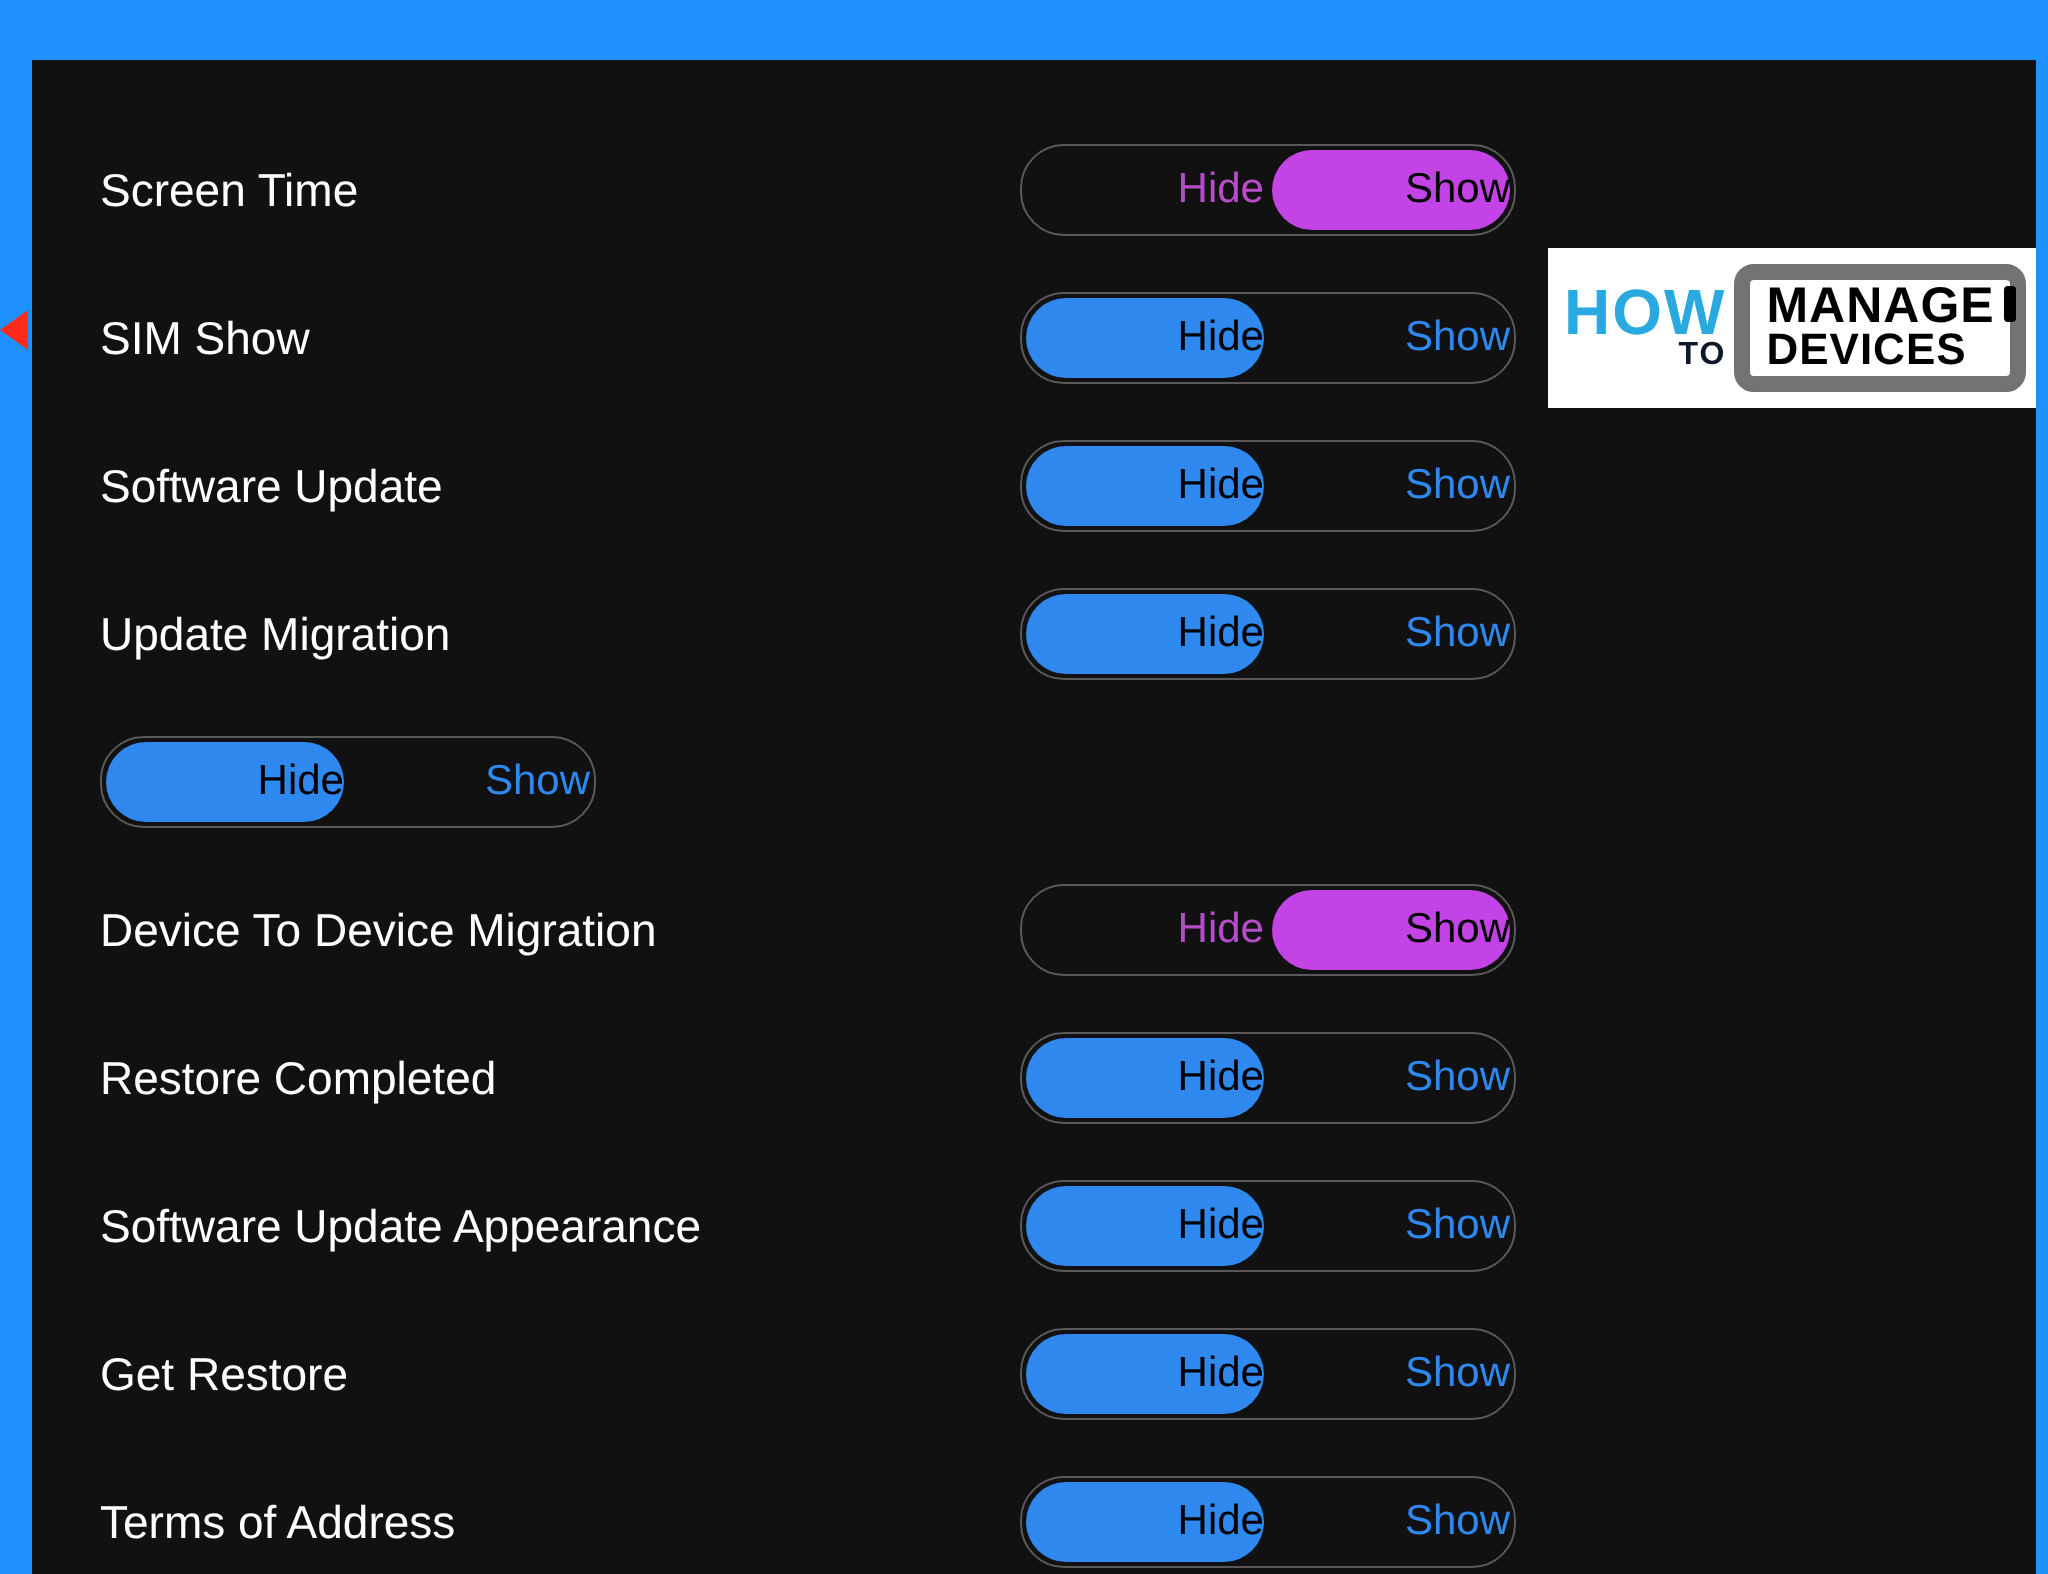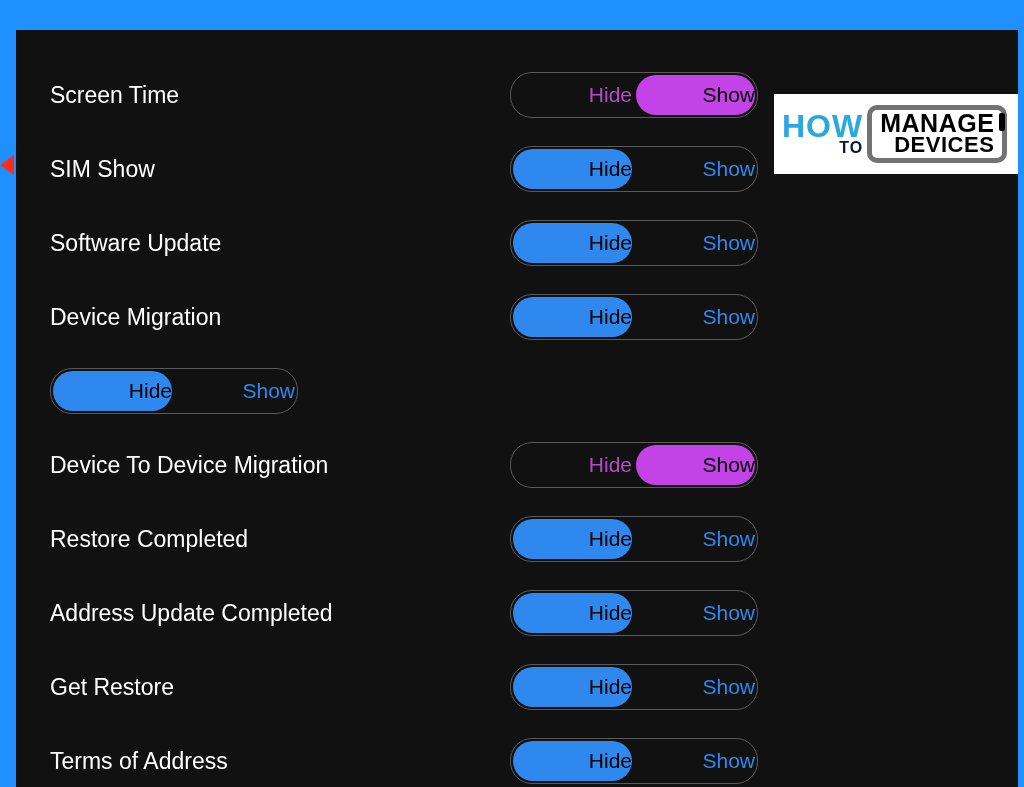--- a/index.html
+++ b/index.html
@@ -73,51 +73,50 @@
     height: 0;
     border-top: 10px solid transparent;
     border-bottom: 10px solid transparent;
     border-right: 14px solid #ff2a1a;
   }
 
   
   .logo {
     position: absolute;
     right: 6px;
-    top: 94px;
+    top: 124px;
     width: 244px;
     height: 80px;
     background: #ffffff;
     display: flex;
     align-items: center;
     padding: 0 8px;
     box-sizing: border-box;
     font-weight: 700;
   }
   .logo-left {
     display: flex;
     flex-direction: column;
     align-items: flex-end;
     margin-right: 4px;
     line-height: 0.9;
     font-family: Arial, sans-serif;
   }
   .logo-how { color: #2aa9e0; font-size: 32px; letter-spacing: 1px; }
   .logo-to  { color: #0f172a; font-size: 16px; letter-spacing: 1px; }
   .logo-right {
-    border: 5px solid #737373;
+    border: 8px solid #737373;
     border-radius: 10px;
     padding: 2px 8px;
     position: relative;
     display: flex;
     flex-direction: column;
     line-height: 0.95;
     color: #000;
     font-family: Arial, sans-serif;
-    text-align: right;
   }
   .logo-manage { font-size: 25px; letter-spacing: 0.5px; }
   .logo-devices { font-size: 22px; letter-spacing: 0.5px; }
   .logo-notch {
     position: absolute;
     right: -3px;
     top: 3px;
     width: 6px;
     height: 18px;
     background: #000;
@@ -150,21 +149,21 @@
 
     <div class="row">
       <div class="label">Software Update</div>
       <div class="toggle state-hide">
         <div class="opt opt-hide">Hide</div>
         <div class="opt opt-show">Show</div>
       </div>
     </div>
 
     <div class="row">
-      <div class="label">Device Migration</div>
+      <div class="label">Update Migration</div>
       <div class="toggle state-hide">
         <div class="opt opt-hide">Hide</div>
         <div class="opt opt-show">Show</div>
       </div>
     </div>
 
     <div class="row">
       <div class="toggle state-hide">
         <div class="opt opt-hide">Hide</div>
         <div class="opt opt-show">Show</div>
@@ -181,21 +180,21 @@
 
     <div class="row">
       <div class="label">Restore Completed</div>
       <div class="toggle state-hide">
         <div class="opt opt-hide">Hide</div>
         <div class="opt opt-show">Show</div>
       </div>
     </div>
 
     <div class="row">
-      <div class="label">Address Update Completed</div>
+      <div class="label">Software Update Appearance</div>
       <div class="toggle state-hide">
         <div class="opt opt-hide">Hide</div>
         <div class="opt opt-show">Show</div>
       </div>
     </div>
 
     <div class="row">
       <div class="label">Get Restore</div>
       <div class="toggle state-hide">
         <div class="opt opt-hide">Hide</div>

